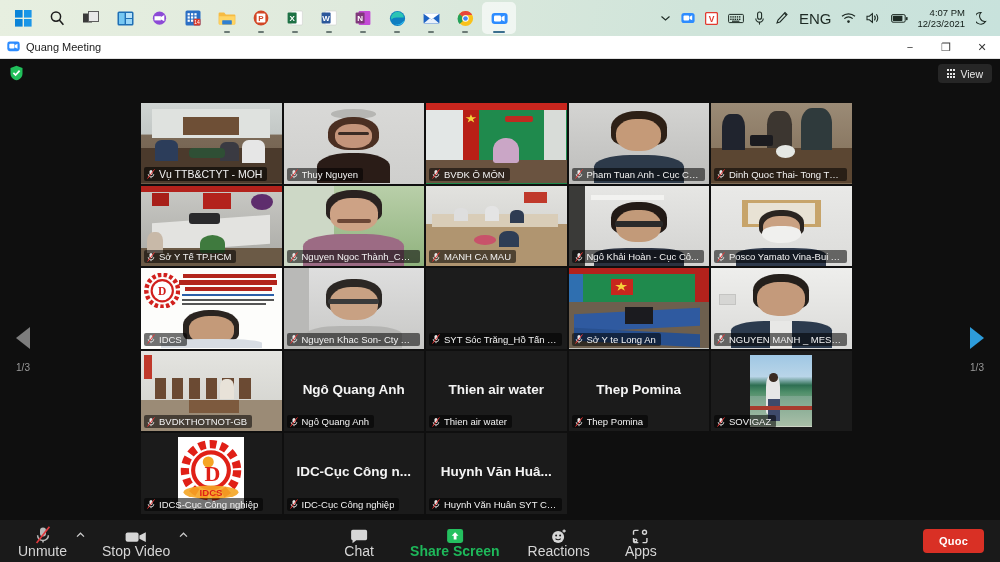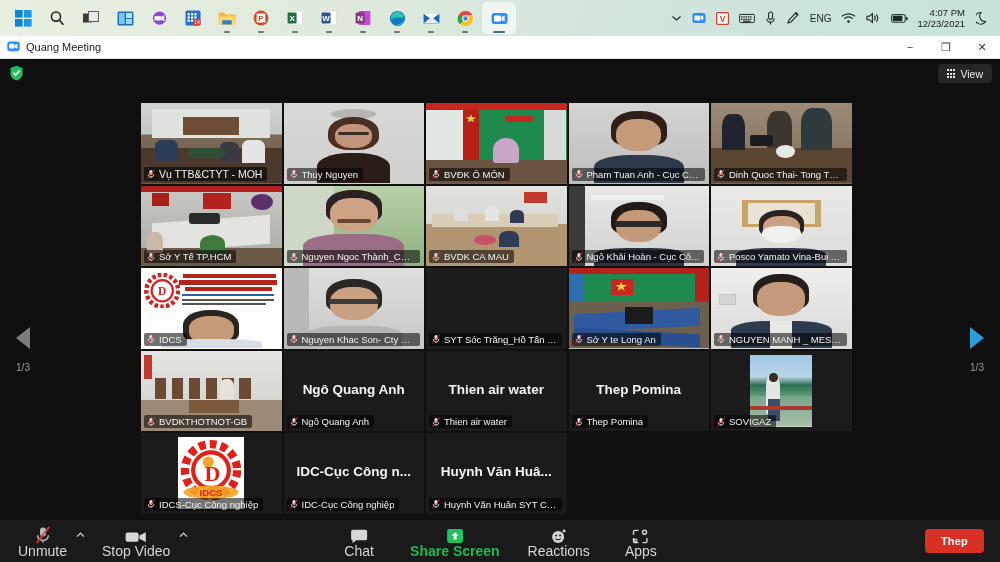--- a/index.html
+++ b/index.html
@@ -336,21 +336,21 @@
           <line x1="5.5" y1="11.2" x2="5.5" y2="13.6" stroke="#1d2a24" stroke-width="1.1"></line>
         </svg>
     </div>
     <div class="tr-item">
       <svg width="14" height="14" viewBox="0 0 14 14">
           <path d="M2 12l1-3 7-7.4 2 2L5 11z" fill="none" stroke="#1d2a24" stroke-width="1.1"></path>
           <path d="M9.2 2.2l2 2" stroke="#1d2a24" stroke-width="1.1"></path>
         </svg>
     </div>
     <div class="tr-item">
-      <span style="font-size:10px;">ENG</span>
+      <span style="font-size:15px;">ENG</span>
     </div>
     <div class="tr-item">
       <svg width="15" height="12" viewBox="0 0 15 12">
           <path d="M1 4.2a10 10 0 0113 0" fill="none" stroke="#1d2a24" stroke-width="1.2"></path>
           <path d="M3.3 6.6a6.6 6.6 0 018.4 0" fill="none" stroke="#1d2a24" stroke-width="1.2"></path>
           <circle cx="7.5" cy="9.6" r="1.3" fill="#1d2a24"></circle>
         </svg>
     </div>
     <div class="tr-item">
       <svg width="15" height="12" viewBox="0 0 15 12">
@@ -586,21 +586,21 @@
         <div style="position:absolute;left:52%;top:56%;width:14%;height:20%;background:#2e3d55;border-radius:40% 40% 0 0"></div>
         <div style="position:absolute;left:34%;top:62%;width:16%;height:12%;background:#c8526a;border-radius:50%"></div>
       </div>
       <div class="namebar">
         <svg class="mic-off" viewBox="0 0 9 11">
             <rect x="2.8" y="1" width="3.4" height="5.6" rx="1.7" fill="#e8e8e8"></rect>
             <path d="M1.3 5.6a3.2 3.2 0 006.4 0" fill="none" stroke="#e8e8e8" stroke-width=".9"></path>
             <line x1="4.5" y1="8.6" x2="4.5" y2="10.2" stroke="#e8e8e8" stroke-width=".9"></line>
             <line x1="0.6" y1="10.6" x2="8.4" y2="0.4" stroke="#e33" stroke-width="1.1"></line>
           </svg>
-        <span class="nm">BVDK CA MAU</span>
+        <span class="nm">MANH CA MAU</span>
       </div>
     </div>
 
     <div class="tile">
       <div class="vid" style="background:linear-gradient(#e6e6e4,#d2d2d0)">
         <div style="position:absolute;left:0;top:0;width:12%;height:100%;background:#3a3a38"></div>
         <div style="position:absolute;left:16%;top:12%;width:52%;height:6%;background:#f2f2f0"></div>
         <div style="position:absolute;left:30%;top:20%;width:40%;height:42%;background:#221a16;border-radius:46% 46% 30% 30%"></div>
         <div style="position:absolute;left:34%;top:30%;width:32%;height:40%;background:#c29a79;border-radius:44%"></div>
         <div style="position:absolute;left:33%;top:44%;width:34%;height:7%;background:#2a2a2a;border-radius:2px"></div>
@@ -955,16 +955,16 @@
               <path d="M1.4 9v3.2a1.4 1.4 0 001.4 1.4h3.4" fill="none" stroke="#d6d6d6" stroke-width="1.4"></path>
               <path d="M10.4 13.6h3a1.4 1.4 0 001.4-1.4V9" fill="none" stroke="#d6d6d6" stroke-width="1.4"></path>
               <circle cx="12.4" cy="3.2" r="2" fill="none" stroke="#d6d6d6" stroke-width="1.4"></circle>
               <circle cx="3.4" cy="11.6" r="1.4" fill="none" stroke="#d6d6d6" stroke-width="1.3"></circle>
             </svg>
         </span>
         <span class="lbl">Apps</span>
       </div>
     </div>
 
-    <div id="leave-btn">Thep</div>
+    <div id="leave-btn">Quoc</div>
   </div>
 
 </div>
 
 </body></html>

